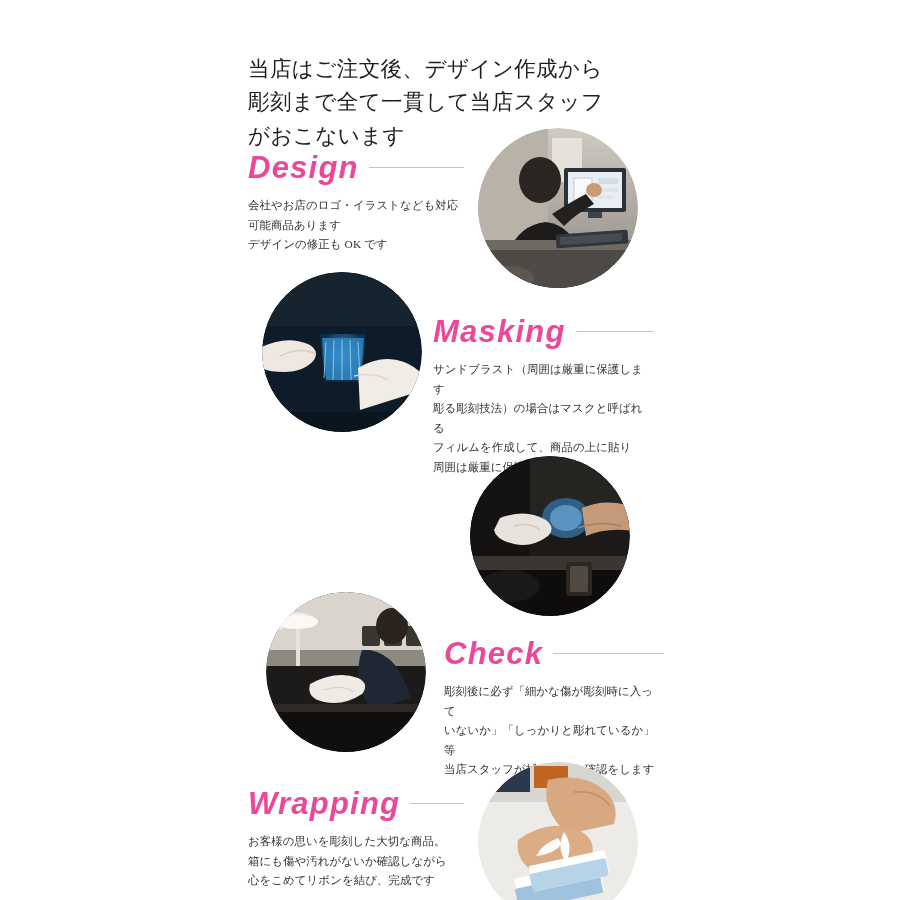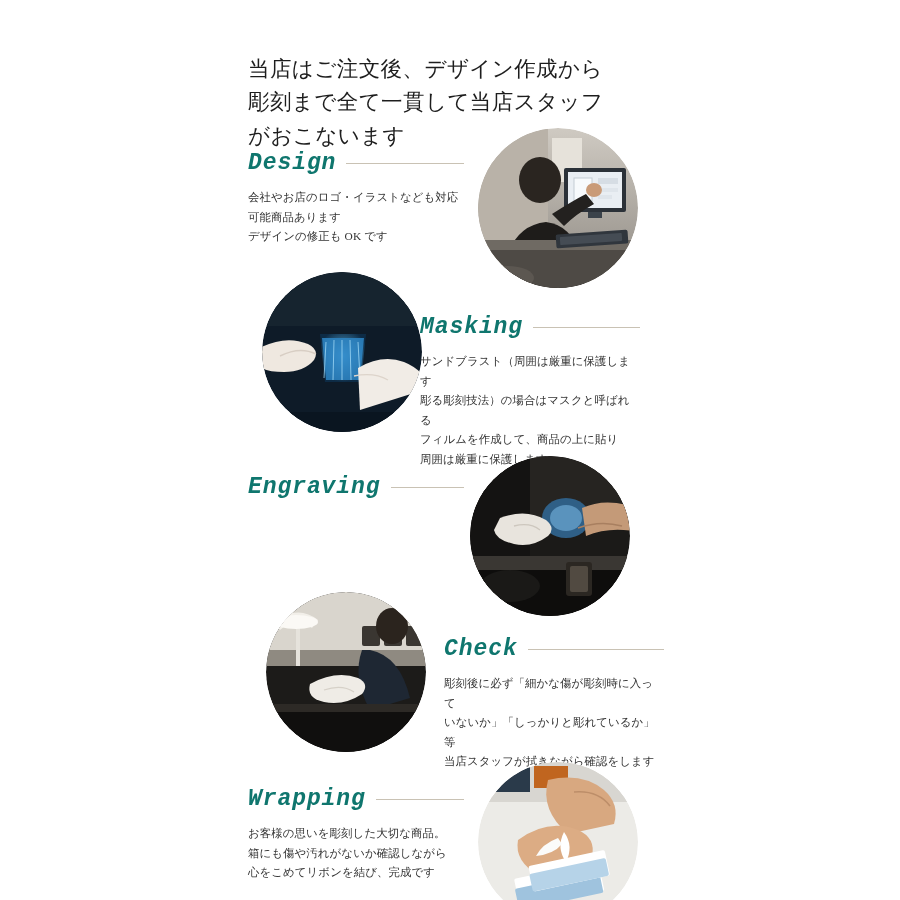--- a/index.html
+++ b/index.html
@@ -35,25 +35,25 @@
     letter-spacing: 0.02em;
     color: #1d1d1d;
     white-space: pre-line;
   }
 
   
   .step {
     position: absolute;
   }
   .step-title {
-    font-family: Liberation Mono, monospace;
-    font-size: 23px;
+    font-family: Liberation Sans, sans-serif;
+    font-size: 31px;
     font-weight: 700;
     font-style: italic;
-    color: #0f766e;
+    color: #ec4899;
     letter-spacing: 0.04em;
     line-height: 1;
     white-space: nowrap;
   }
   .title-row {
     display: flex;
     align-items: center;
     gap: 10px;
   }
   .rule {
@@ -77,21 +77,21 @@
     border-radius: 50%;
     overflow: hidden;
   }
   .photo > svg { display: block; }
 
   
   #step-design   { left: 248px; top: 108px; width: 216px; }
   #photo-design  { left: 478px; top: 84px;  width: 160px; height: 160px; }
 
   #photo-masking { left: 262px; top: 228px; width: 160px; height: 160px; }
-  #step-masking  { left: 420px; top: 272px; width: 220px; }
+  #step-masking  { left: 433px; top: 272px; width: 220px; }
 
   #step-engraving{ left: 248px; top: 432px; width: 216px; }
   #photo-engraving{left: 470px; top: 412px; width: 160px; height: 160px; }
 
   #photo-check   { left: 266px; top: 548px; width: 160px; height: 160px; }
   #step-check    { left: 444px; top: 594px; width: 220px; }
 
   #step-wrapping { left: 248px; top: 744px; width: 216px; }
   #photo-wrapping{ left: 478px; top: 718px; width: 160px; height: 160px; }
 </style>
@@ -193,24 +193,20 @@
       <div class="step-title">Masking</div>
       <div class="rule"></div>
     </div>
     <div class="step-body">サンドブラスト（周囲は厳重に保護します
 彫る彫刻技法）の場合はマスクと呼ばれる
 フィルムを作成して、商品の上に貼り
 周囲は厳重に保護します</div>
   </div>
 
   <div class="step" id="step-engraving">
-    <div class="title-row">
-      <div class="step-title">Engraving</div>
-      <div class="rule"></div>
-    </div>
   </div>
 
   <div class="photo" id="photo-engraving">
     <svg width="160" height="160" viewBox="0 0 160 160">
       <defs>
           <clipPath id="c3">
             <circle cx="80" cy="80" r="80"></circle>
           </clipPath>
         </defs>
       <g clip-path="url(#c3)">

